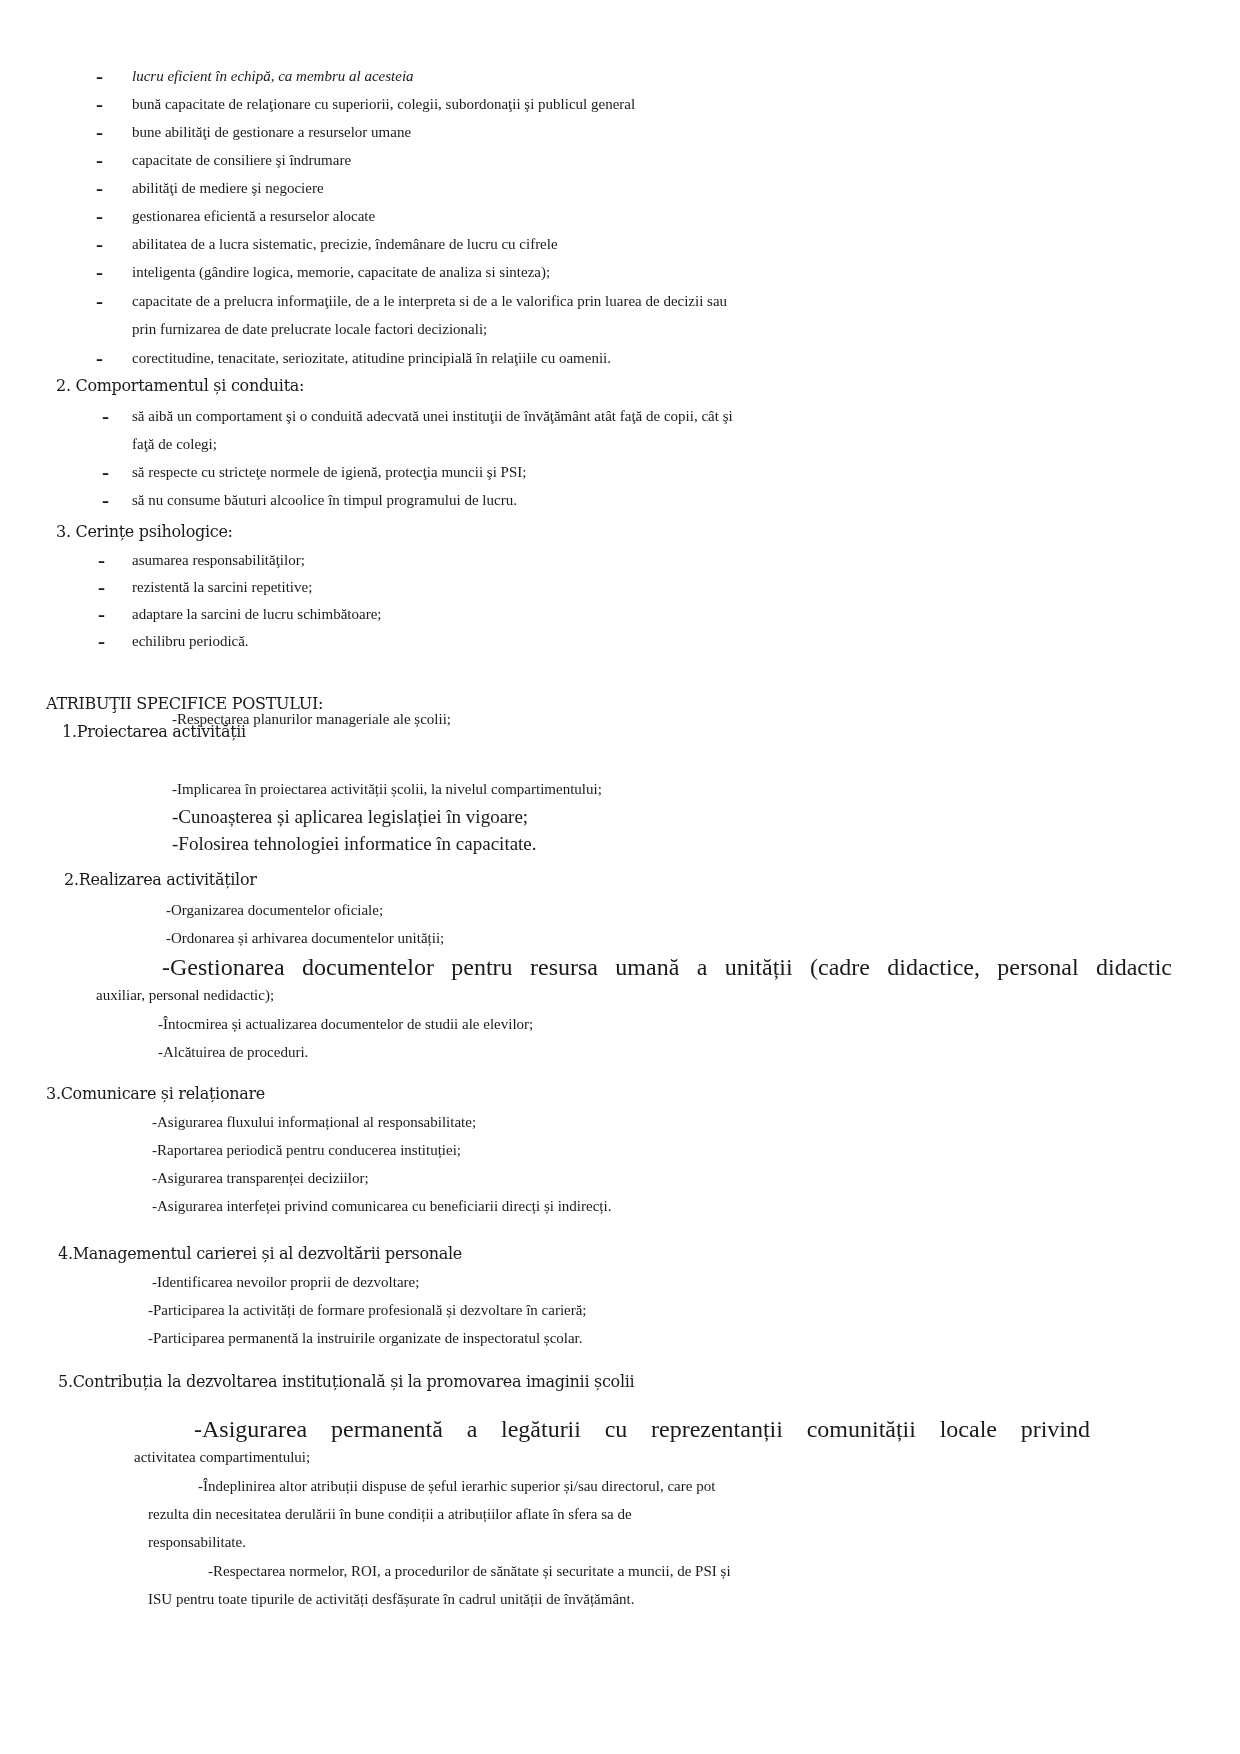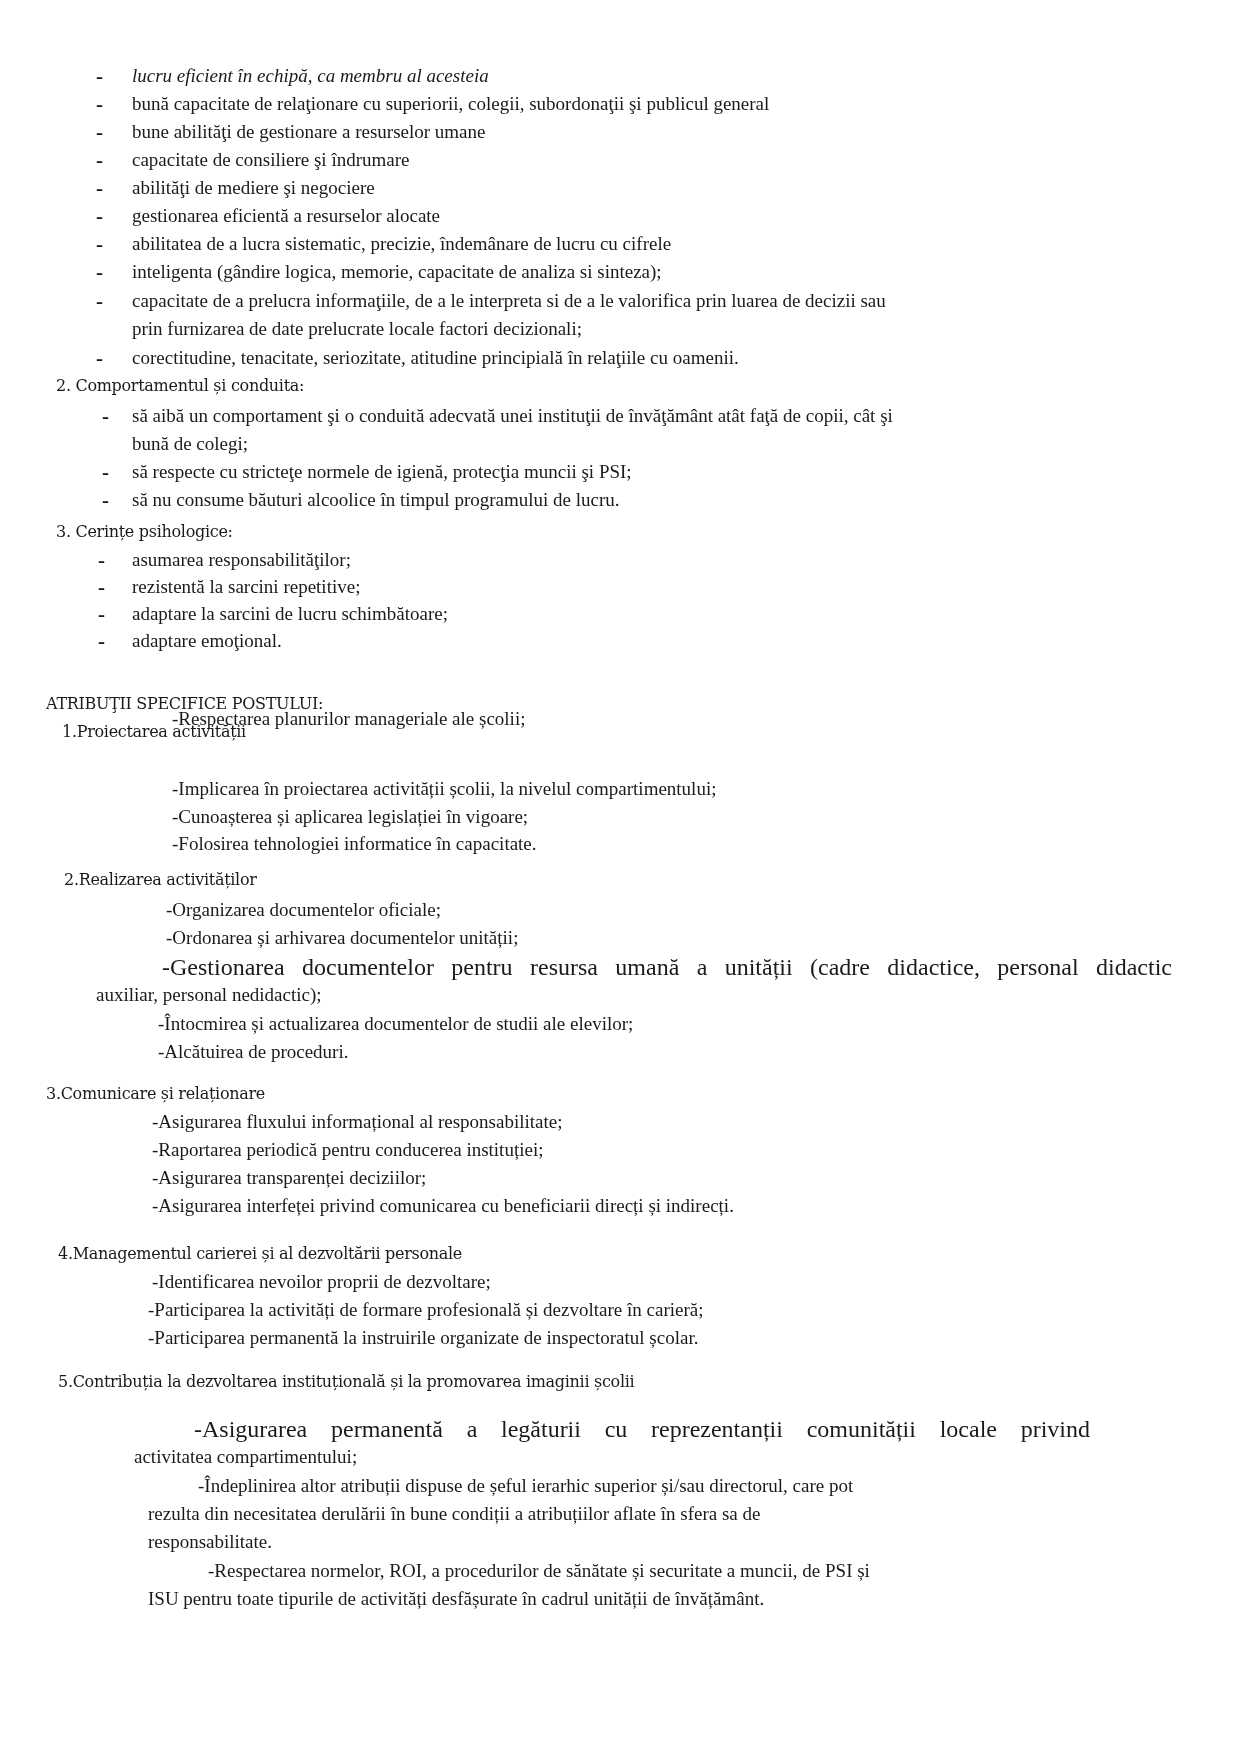--- a/index.html
+++ b/index.html
@@ -2,21 +2,21 @@
 <html><head>
   <meta charset="utf-8">
   <style>
     html, body { margin: 0; padding: 0; background: #ffffff; }
     body {
       width: 1240px; height: 1754px; position: relative; overflow: hidden;
       color: #1a1a1a;
       font-family: "Liberation Serif", "DejaVu Serif", serif;
     }
     .page { position: absolute; left: 0; top: 0; width: 1240px; height: 1754px; }
-    .line { position: absolute; font-size: 19px; line-height: 28px; white-space: nowrap; }
+    .line { position: absolute; font-size: 15px; line-height: 28px; white-space: nowrap; }
     .dash { position: absolute; font-size: 21px; line-height: 28px; font-weight: bold; }
     .italic { font-style: italic; }
     .h { position: absolute; font-family: "DejaVu Serif", "Liberation Serif", serif; font-weight: normal; font-size: 16px; line-height: 28px; white-space: nowrap; letter-spacing: -0.3px; }
     .justify { position: absolute; font-size: 24px; line-height: 28px; text-align: justify; text-align-last: justify; white-space: normal; }
     .small { font-size: 19px; }
   </style>
 </head>
 <body>
 
 <div class="page">
@@ -51,42 +51,42 @@
     <span class="line" style="left:132px;top:315px">prin furnizarea de date prelucrate locale factori decizionali;</span>
 
     <span class="dash" style="left:96px;top:344px">-</span>
     <span class="line" style="left:132px;top:344px">corectitudine, tenacitate, seriozitate, atitudine principială în relaţiile cu oamenii.</span>
   </div>
 
   <div class="h" style="left:56px;top:372px">2. Comportamentul și conduita:</div>
   <div>
     <span class="dash" style="left:102px;top:402px">-</span>
     <span class="line" style="left:132px;top:402px">să aibă un comportament şi o conduită adecvată unei instituţii de învăţământ atât faţă de copii, cât şi</span>
-    <span class="line" style="left:132px;top:430px">bună de colegi;</span>
+    <span class="line" style="left:132px;top:430px">faţă de colegi;</span>
 
     <span class="dash" style="left:102px;top:458px">-</span>
     <span class="line" style="left:132px;top:458px">să respecte cu stricteţe normele de igienă, protecţia muncii şi PSI;</span>
 
     <span class="dash" style="left:102px;top:486px">-</span>
     <span class="line" style="left:132px;top:486px">să nu consume băuturi alcoolice în timpul programului de lucru.</span>
   </div>
 
   <div class="h" style="left:56px;top:518px">3. Cerințe psihologice:</div>
   <div>
     <span class="dash" style="left:98px;top:546px">-</span>
     <span class="line" style="left:132px;top:546px">asumarea responsabilităţilor;</span>
 
     <span class="dash" style="left:98px;top:573px">-</span>
     <span class="line" style="left:132px;top:573px">rezistentă la sarcini repetitive;</span>
 
     <span class="dash" style="left:98px;top:600px">-</span>
     <span class="line" style="left:132px;top:600px">adaptare la sarcini de lucru schimbătoare;</span>
 
     <span class="dash" style="left:98px;top:627px">-</span>
-    <span class="line" style="left:132px;top:627px">adaptare emoţional.</span>
+    <span class="line" style="left:132px;top:627px">echilibru periodică.</span>
   </div>
 
   <div class="h" style="left:46px;top:690px">ATRIBUŢII SPECIFICE POSTULUI:</div>
 
   <div class="h" style="left:62px;top:718px">1.Proiectarea activității</div>
   <span class="line" style="left:172px;top:705px">-Respectarea planurilor manageriale ale școlii;</span>
   <span class="line" style="left:172px;top:775px">-Implicarea în proiectarea activității școlii, la nivelul compartimentului;</span>
   <span class="line small" style="left:172px;top:803px">-Cunoașterea și aplicarea legislației în vigoare;</span>
   <span class="line small" style="left:172px;top:830px">-Folosirea tehnologiei informatice în capacitate.</span>
 

